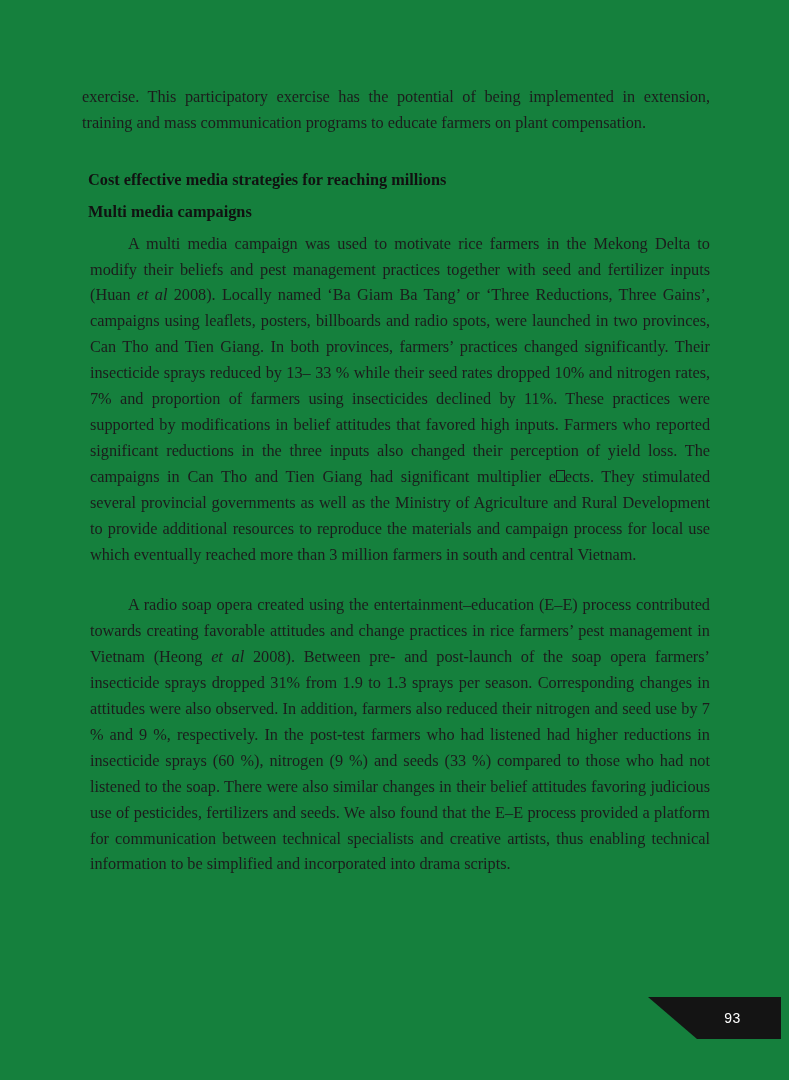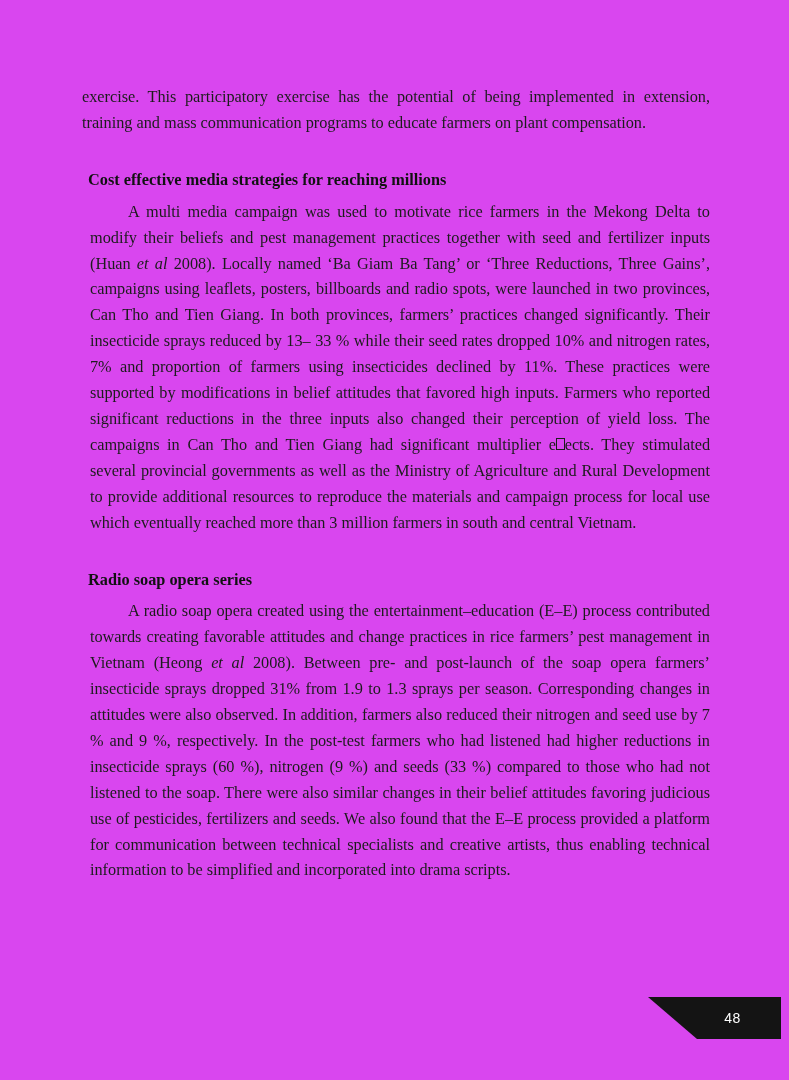--- a/index.html
+++ b/index.html
@@ -4,21 +4,21 @@
 <style>
   html, body {
     margin: 0;
     padding: 0;
     background: #ffffff;
   }
   .page {
     position: relative;
     width: 789px;
     height: 1080px;
-    background: #d946ef;
+    background: #15803d;
     overflow: hidden;
     font-family: "Liberation Serif", "DejaVu Serif", serif;
     color: #1a1a1a;
   }
   .content {
     position: absolute;
     left: 82px;
     top: 84px;
     width: 628px;
   }
@@ -85,31 +85,31 @@
 <div class="page">
 
   <div class="content">
 
     <p class="body">exercise. This participatory exercise has the potential of being implemented in extension, training and mass communication programs to educate farmers on plant compensation.</p>
 
     <div class="gap-head"></div>
 
     <h3 class="heading">Cost effective media strategies for reaching millions</h3>
 
+    <h3 class="heading">Multi media campaigns</h3>
 
     <p class="body indent"><span>A multi media campaign was used to motivate rice farmers in the Mekong Delta to modify their beliefs and pest management practices together with seed and fertilizer inputs (Huan </span><span class="it">et al</span><span> 2008). Locally named ‘Ba Giam Ba Tang’ or ‘Three Reductions, Three Gains’, campaigns using leaflets, posters, billboards and radio spots, were launched in two provinces, Can Tho and Tien Giang. In both provinces, farmers’ practices changed significantly. Their insecticide sprays reduced by 13– 33 % while their seed rates dropped 10% and nitrogen rates, 7% and proportion of farmers using insecticides declined by 11%. These practices were supported by modifications in belief attitudes that favored high inputs. Farmers who reported significant reductions in the three inputs also changed their perception of yield loss. The campaigns in Can Tho and Tien Giang had significant multiplier e</span><span class="tofu"></span><span>ects. They stimulated several provincial governments as well as the Ministry of Agriculture and Rural Development to provide additional resources to reproduce the materials and campaign process for local use which eventually reached more than 3 million farmers in south and central Vietnam.</span></p>
 
     <div class="gap-head"></div>
 
-    <h3 class="heading">Radio soap opera series</h3>
 
     <p class="body indent"><span>A radio soap opera created using the entertainment–education (E–E) process contributed towards creating favorable attitudes and change practices in rice farmers’ pest management in Vietnam (Heong </span><span class="it">et al</span><span> 2008). Between pre- and post-launch of the soap opera farmers’ insecticide sprays dropped 31% from 1.9 to 1.3 sprays per season. Corresponding changes in attitudes were also observed. In addition, farmers also reduced their nitrogen and seed use by 7 % and 9 %, respectively. In the post-test farmers who had listened had higher reductions in insecticide sprays (60 %), nitrogen (9 %) and seeds (33 %) compared to those who had not listened to the soap. There were also similar changes in their belief attitudes favoring judicious use of pesticides, fertilizers and seeds. We also found that the E–E process provided a platform for communication between technical specialists and creative artists, thus enabling technical information to be simplified and incorporated into drama scripts.</span></p>
 
   </div>
 
   <div class="pagetab">
     <svg width="133" height="42" viewBox="0 0 133 42" xmlns="http://www.w3.org/2000/svg">
       <polygon points="0,0 133,0 133,42 49,42" fill="#141414"></polygon>
     </svg>
   </div>
-  <div class="pagenum">48</div>
+  <div class="pagenum">93</div>
 
 </div>
 
 </body></html>

